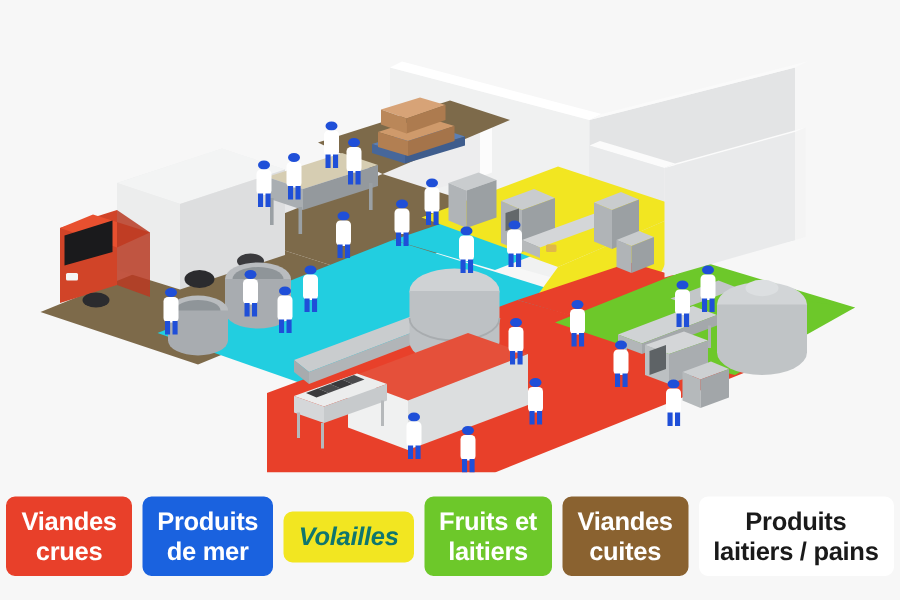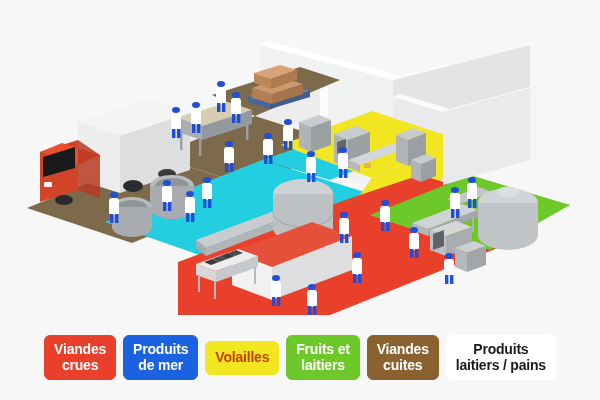--- a/index.html
+++ b/index.html
@@ -17,21 +17,21 @@
     display:flex;align-items:center;justify-content:center;
     gap:7px;
   }
   .legend-item{
     border-radius:6px;
     padding:6px 9px;
     min-height:34px;
     box-sizing:border-box;
     display:flex;flex-direction:column;align-items:center;justify-content:center;
     font-weight:bold;
-    font-size:14px;
+    font-size:17px;
     line-height:1.12;
     text-align:center;
     white-space:pre-line;
     letter-spacing:-0.2px;
   }
 </style>
 </head>
 <body style="background: rgb(247, 247, 247);">
 
 <div id="stage">
@@ -367,21 +367,21 @@
 
   <div id="legend">
     <div class="legend-item" style="background: rgb(232, 64, 42); color: rgb(255, 255, 255); border: 1px solid rgb(232, 64, 42);">
       <span>Viandes
 crues</span>
     </div>
     <div class="legend-item" style="background: rgb(26, 98, 223); color: rgb(255, 255, 255); border: 1px solid rgb(26, 98, 223);">
       <span>Produits
 de mer</span>
     </div>
-    <div class="legend-item" style="background: rgb(242, 230, 33); color: #c2410c; border: 1px solid rgb(242, 230, 33);">
+    <div class="legend-item" style="background: rgb(242, 230, 33); color: #0f766e; border: 1px solid rgb(242, 230, 33); font-style: italic;">
       <span>Volailles</span>
     </div>
     <div class="legend-item" style="background: rgb(109, 200, 42); color: rgb(255, 255, 255); border: 1px solid rgb(109, 200, 42);">
       <span>Fruits et
 laitiers</span>
     </div>
     <div class="legend-item" style="background: rgb(138, 98, 48); color: rgb(255, 255, 255); border: 1px solid rgb(138, 98, 48);">
       <span>Viandes
 cuites</span>
     </div>

